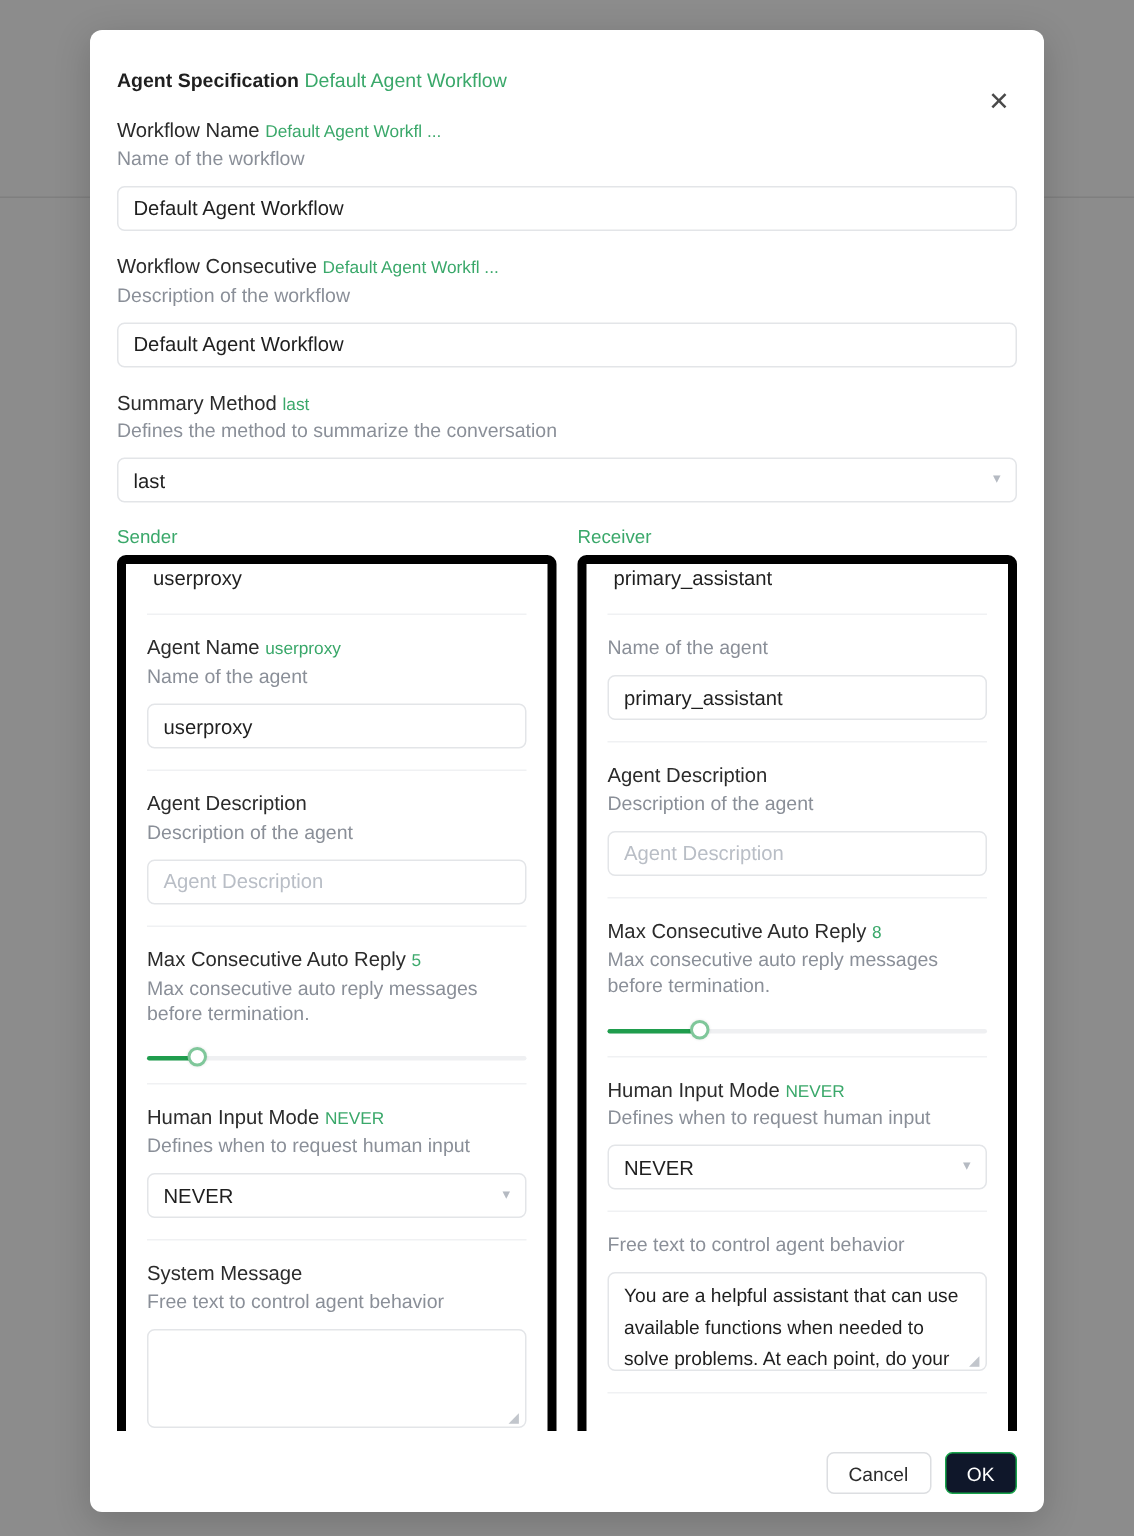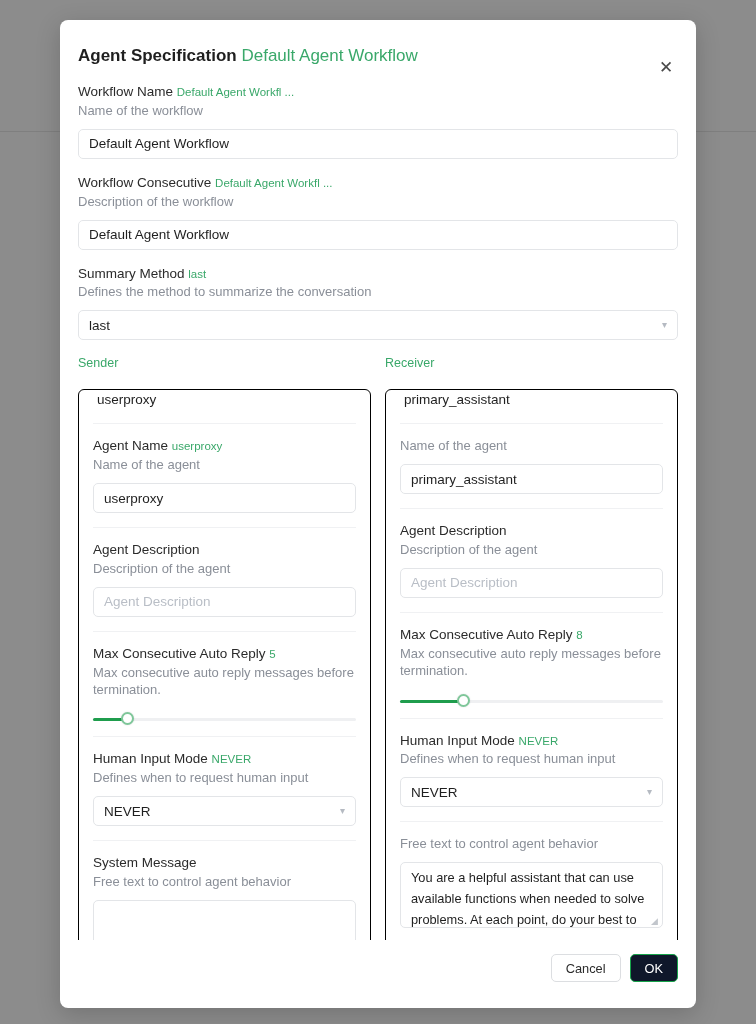--- a/index.html
+++ b/index.html
@@ -45,21 +45,21 @@
     display: flex; align-items: center; justify-content: center;
     color: #4a4a4a; font-size: 17px; line-height: 1;
     cursor: pointer; background: none; border: none; padding: 0;
   }
   .modal-body {
     flex: 1 1 auto;
     padding: 18px 18px 0 18px;
     overflow: hidden;
   }
   .modal-title {
-    font-size: 17px; font-weight: bold; color: #1f1f1f;
+    font-size: 13px; font-weight: bold; color: #1f1f1f;
     padding: 8px 0 0 0; margin: 0 0 18px 0;
   }
   .modal-title .accent { color: #3aa86a; font-weight: normal; }
 
   
   .field { margin-bottom: 16px; }
   .field-label {
     font-size: 13.5px; color: #2b2b2b; line-height: 1.25;
   }
   .field-label .val { color: #3aa86a; font-size: 11.5px; }
@@ -88,24 +88,24 @@
   }
   .chev { color: #b5bac2; font-size: 10px; line-height: 1; }
 
   
   .cols {
     display: flex; gap: 14px;
     margin-top: 6px;
   }
   .col { width: 302px; }
   .col-head {
-    font-size: 12.5px; color: #3aa86a; margin-bottom: 19px;
+    font-size: 12.5px; color: #3aa86a; margin-bottom: 5px;
   }
   .card {
-    border: 1px solid #000000;
+    border: 6px solid #000000;
     border-radius: 6px;
     background: #fff;
     height: 620px;
     overflow: hidden;
     position: relative;
   }
   .card-inner { padding: 0 14px; }
   .card-scroll-title {
     font-size: 13.5px; color: #1f1f1f;
     padding: 2px 0 0 4px;
@@ -148,21 +148,21 @@
   }
   .textarea .grip {
     position: absolute; right: 2px; bottom: 1px;
     width: 9px; height: 9px;
     color: #c2c6cc; font-size: 9px; line-height: 9px;
   }
 
   
   .modal-footer {
     flex: 0 0 auto;
-    padding: 14px 18px 26px 18px;
+    padding: 14px 18px 12px 18px;
     display: flex; justify-content: flex-end; gap: 9px; align-items: center;
   }
   .btn {
     height: 28px; padding: 0 14px;
     border-radius: 5px; font-size: 12.8px;
     display: flex; align-items: center; justify-content: center;
     cursor: pointer;
     font-family: "Liberation Sans", sans-serif;
   }
   .btn-cancel { border: 1px solid #dcdee1; background: #fff; color: #2b2b2b; }

